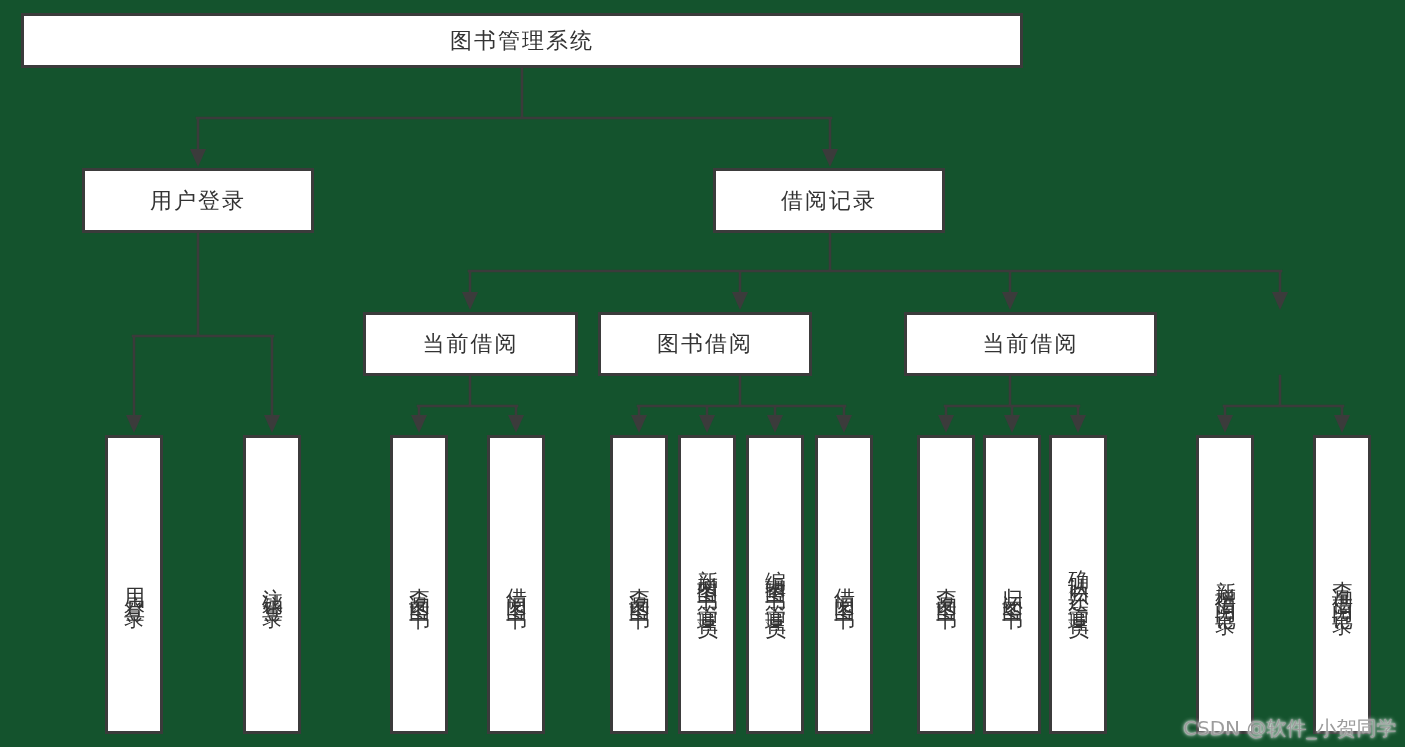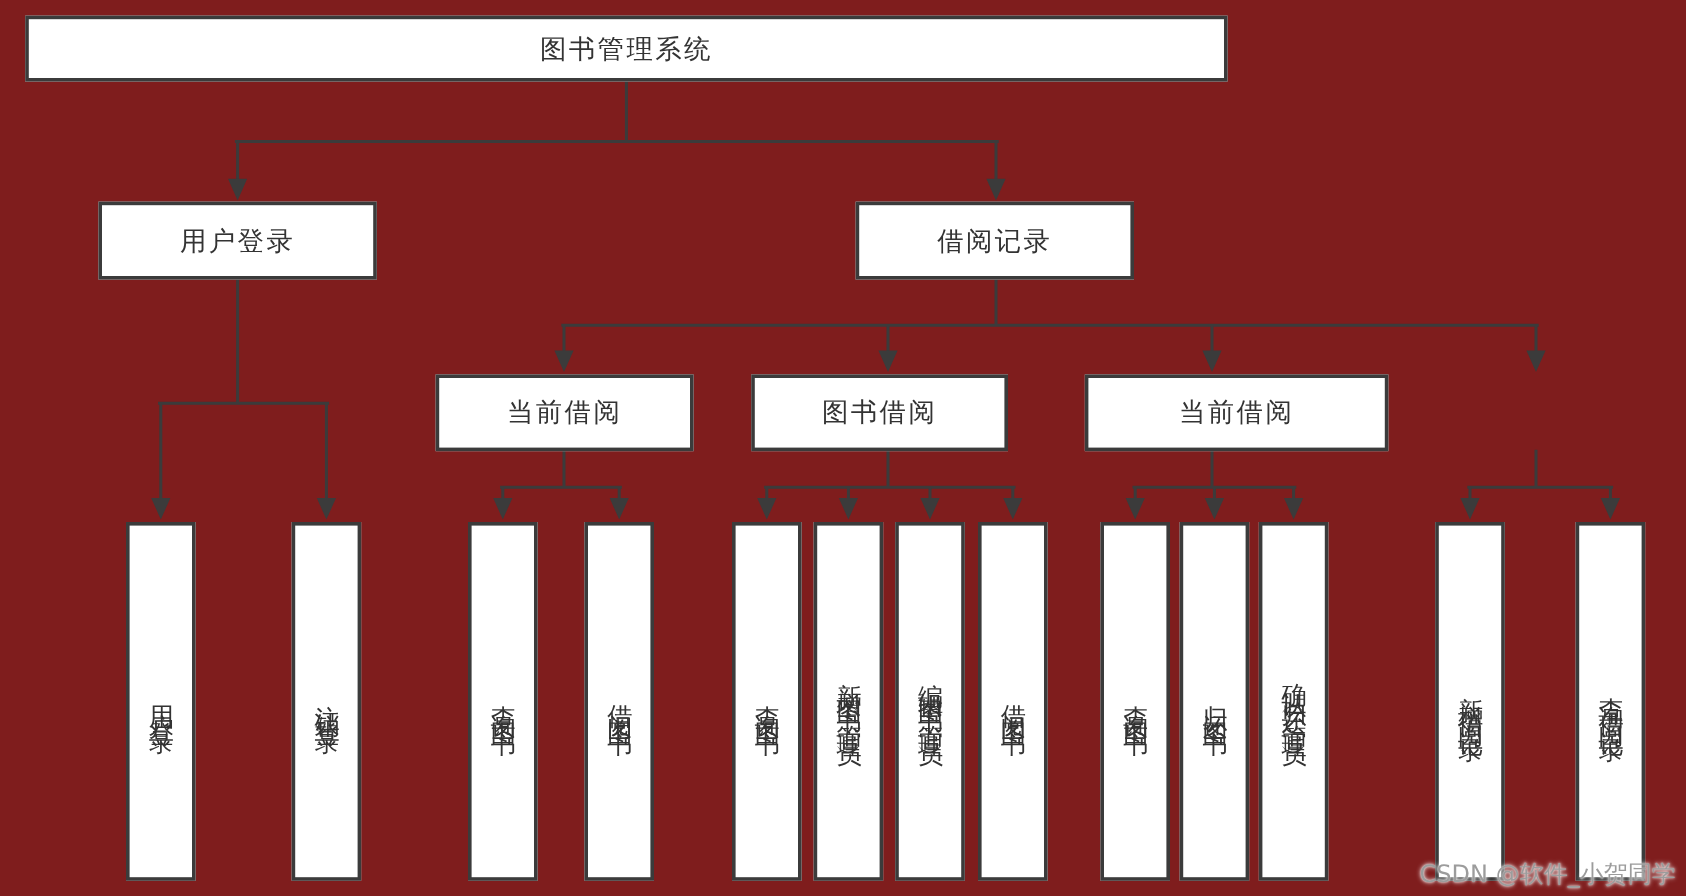--- a/index.html
+++ b/index.html
@@ -1,19 +1,19 @@
 <!DOCTYPE html>
 <html><head>
 <meta charset="utf-8">
 <style>
   html,body{margin:0;padding:0;background:#ffffff;}
   #stage{
     position:relative;
     width:1405px;height:747px;
-    background:#7f1d1d;
+    background:#14532d;
     font-family:"DejaVu Sans","Liberation Sans",sans-serif;
     overflow:hidden;
   }
   #connectors{position:absolute;left:0;top:0;z-index:1;}
   .hnode{
     position:absolute;box-sizing:border-box;z-index:2;
     border:3px solid #3b3b3b;background:#ffffff;
     display:flex;align-items:center;justify-content:center;
     font-size:22px;letter-spacing:2px;color:#333333;
   }
@@ -85,21 +85,21 @@
   <div class="hnode" style="left:82px;top:168px;width:232px;height:65px">
     <span>用户登录</span>
   </div>
   <div class="hnode" style="left:713px;top:168px;width:232px;height:65px">
     <span>借阅记录</span>
   </div>
 
   <div class="hnode" style="left:363px;top:312px;width:215px;height:64px">
     <span>当前借阅</span>
   </div>
-  <div class="hnode" style="left:626px;top:312px;width:214px;height:64px">
+  <div class="hnode" style="left:598px;top:312px;width:214px;height:64px">
     <span>图书借阅</span>
   </div>
   <div class="hnode" style="left:904px;top:312px;width:253px;height:64px">
     <span>当前借阅</span>
   </div>
 
   <div class="vnode" style="left:105px;top:435px;width:58px;height:299px">
     <span class="vtext">用户登录</span>
   </div>
   <div class="vnode" style="left:243px;top:435px;width:58px;height:299px">

